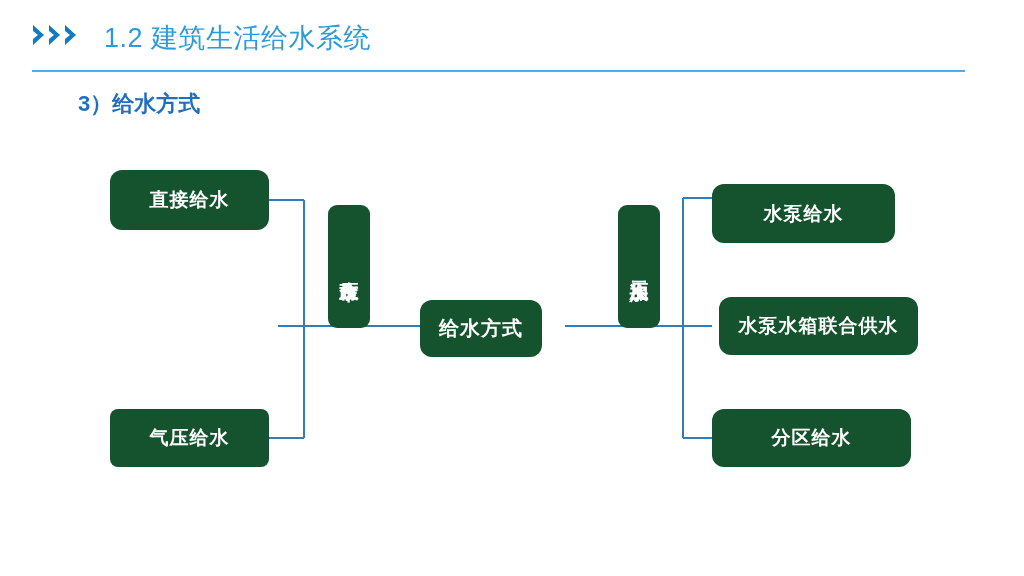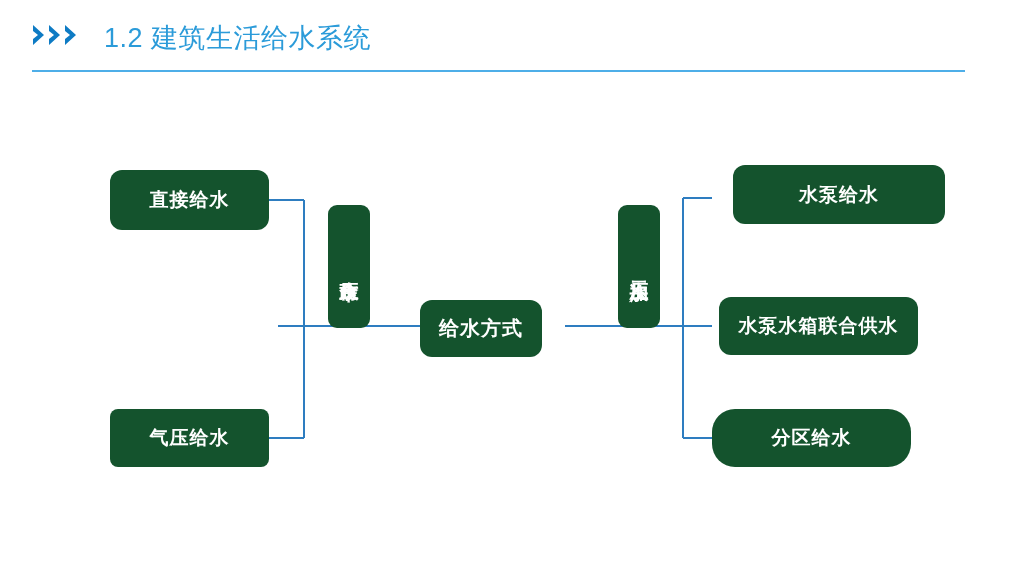--- a/index.html
+++ b/index.html
@@ -105,43 +105,44 @@
     padding: 6px 0;
   }
 
   
   #node-zhijie      { left: 110px; top: 170px; width: 159px; height: 60px; }
   #node-danshe      { left: 118px; top: 297px; width: 160px; height: 58px; }
   #node-qiya        { left: 110px; top: 409px; width: 159px; height: 58px; border-radius: 8px; }
   #node-shizheng    { left: 328px; top: 205px; width: 42px; height: 123px; }
   #node-center      { left: 420px; top: 300px; width: 122px; height: 57px; font-size: 20px; }
   #node-erci        { left: 618px; top: 205px; width: 42px; height: 123px; }
-  #node-shuibeng    { left: 712px; top: 165px; width: 212px; height: 59px; margin-left: 21px; }
+  #node-shuibeng    { left: 712px; top: 184px; width: 183px; height: 59px; }
   #node-lianhe      { left: 712px; top: 297px; width: 199px; height: 58px; margin-left: 7px; }
-  #node-fenqu       { left: 712px; top: 409px; width: 199px; height: 58px; border-radius: 23px; }
+  #node-fenqu       { left: 712px; top: 409px; width: 199px; height: 58px; }
 </style>
 </head>
 <body>
 
 <div class="slide">
 
   <div class="chevrons">
     <svg class="chev" viewBox="0 0 14 22" xmlns="http://www.w3.org/2000/svg">
       <path d="M1 1 L12 11 L1 21 L1 15 L6 11 L1 7 Z" fill="#0E7BC4"></path>
     </svg>
     <svg class="chev" viewBox="0 0 14 22" xmlns="http://www.w3.org/2000/svg">
       <path d="M1 1 L12 11 L1 21 L1 15 L6 11 L1 7 Z" fill="#0E7BC4"></path>
     </svg>
     <svg class="chev" viewBox="0 0 14 22" xmlns="http://www.w3.org/2000/svg">
       <path d="M1 1 L12 11 L1 21 L1 15 L6 11 L1 7 Z" fill="#0E7BC4"></path>
     </svg>
   </div>
 
   <div class="header-title">1.2 建筑生活给水系统</div>
   <div class="header-rule"></div>
+  <div class="subtitle">3）给水方式</div>
 
   <div class="flow">
 
     <svg class="connectors" viewBox="0 0 1024 576" xmlns="http://www.w3.org/2000/svg">
       <g stroke="#2E7DC0" stroke-width="1.6" fill="none" shape-rendering="crispEdges">
 
         <line x1="304" y1="200" x2="304" y2="438"></line>
 
         <line x1="269" y1="200" x2="304" y2="200"></line>
         <line x1="278" y1="326" x2="304" y2="326"></line>

